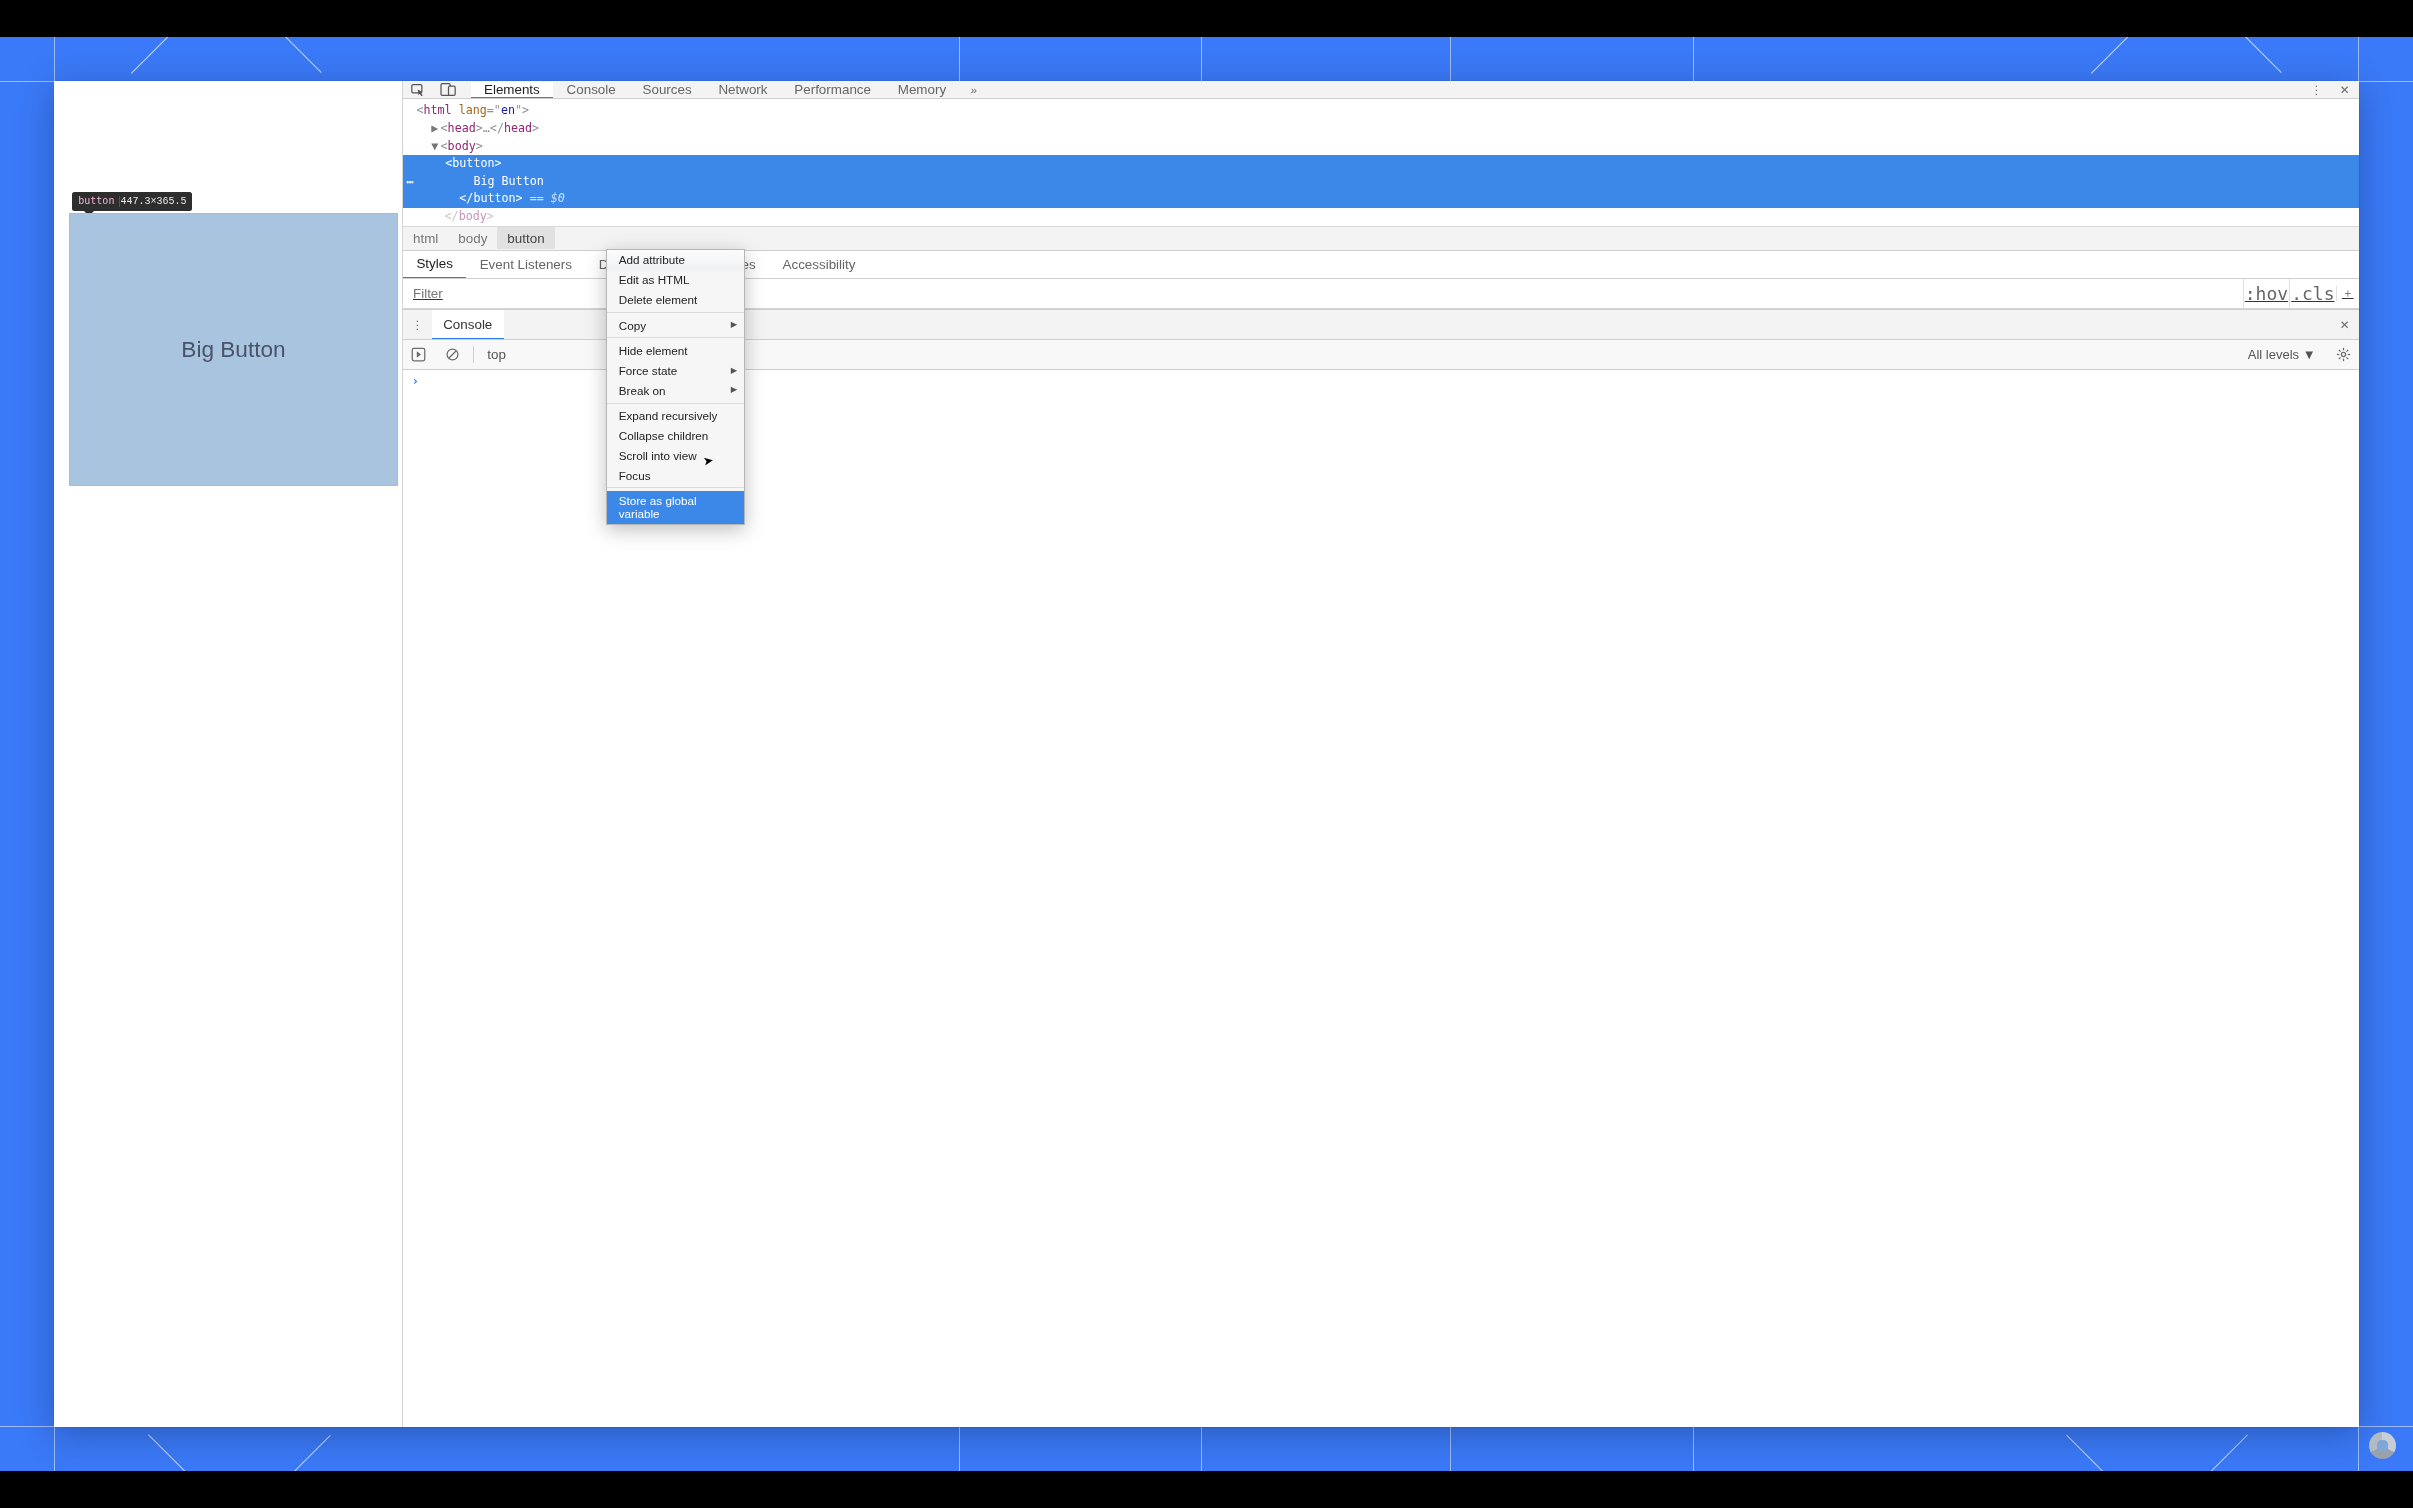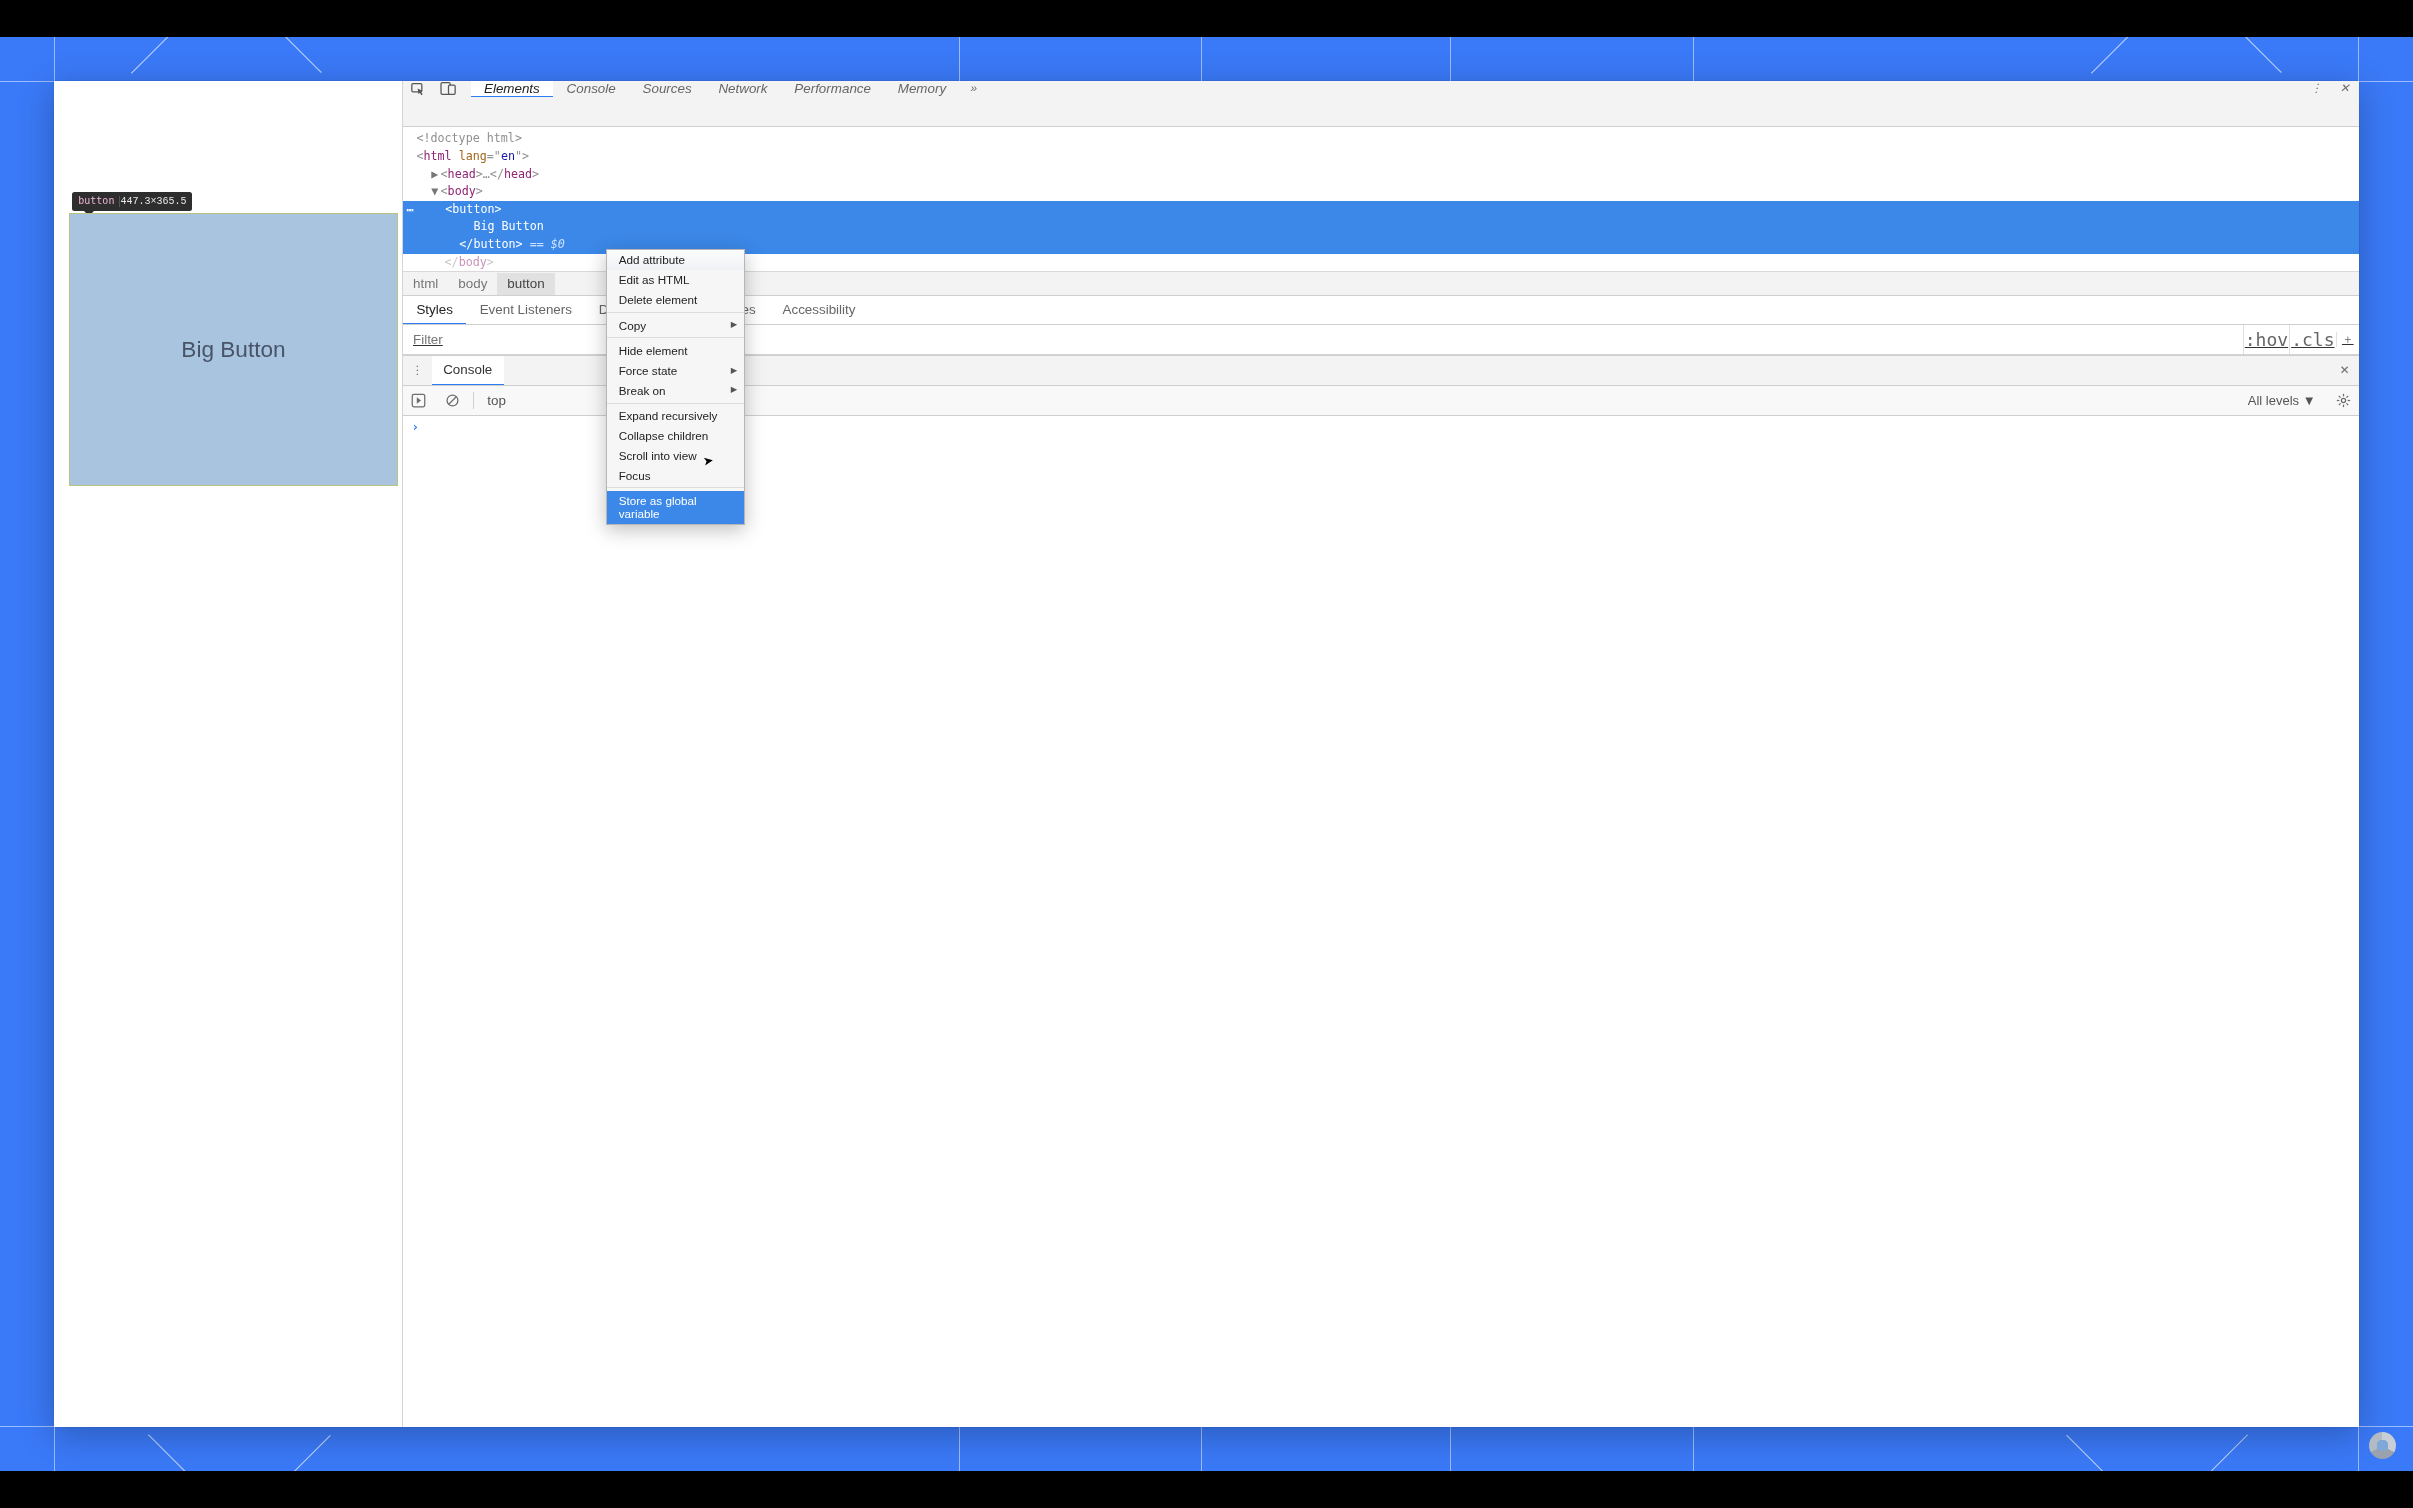--- a/index.html
+++ b/index.html
@@ -73,25 +73,24 @@
   .devtools {
     position:absolute; left:348px; right:0; top:0; bottom:0;
     background:#fff;
     border-left:0.8px solid #d5d5d5;
     display:flex; flex-direction:column;
     font-size:11.7px;
     color:#333;
   }
 
   .dt-tabs {
-    height:46px;
-    display:flex; align-items:flex-start;
+    height:18px;
+    display:flex; align-items:center;
     border-bottom:0.8px solid #cfcfcf;
     background:#f3f3f3;
-    font-style:italic;
   }
   .dt-tabs .ico-btn {
     width:30px; display:flex; align-items:center; justify-content:center;
     color:#565656; cursor:pointer;
   }
   .dt-tabs .sep { width:0.8px; margin:5px 3.4px; background:#cfcfcf; }
   .dt-tabs .tab {
     padding:0 13.4px; display:flex; align-items:center;
     color:#666; cursor:pointer; font-size:13.4px;
   }
@@ -319,21 +318,20 @@
         <div class="tab">
             <span>Memory</span>
           </div>
         <div class="right-btn">»</div>
         <div class="spacer"></div>
         <div class="right-btn">⋮</div>
         <div class="right-btn">✕</div>
       </div>
 
       <div class="dom">
-        <div class="row"><span class="t-doctype">&lt;!doctype html&gt;</span></div>
         <div class="row"><span class="t-angle">&lt;</span><span class="t-tag">html</span> <span class="t-attr">lang</span><span class="t-angle">="</span><span class="t-val">en</span><span class="t-angle">"&gt;</span></div>
         <div class="row">  <span class="arrow">▶</span><span class="t-angle">&lt;</span><span class="t-tag">head</span><span class="t-angle">&gt;</span><span class="t-doctype">…</span><span class="t-angle">&lt;/</span><span class="t-tag">head</span><span class="t-angle">&gt;</span></div>
         <div class="row">  <span class="arrow">▼</span><span class="t-angle">&lt;</span><span class="t-tag">body</span><span class="t-angle">&gt;</span></div>
         <div class="ellip">⋯</div>
         <div class="row sel">      <span class="t-angle">&lt;</span><span class="t-tag">button</span><span class="t-angle">&gt;</span></div>
         <div class="row sel">          <span class="t-text">Big Button</span></div>
         <div class="row sel">        <span class="t-angle">&lt;/</span><span class="t-tag">button</span><span class="t-angle">&gt;</span> <span class="eqz">== $0</span></div>
         <div class="row" style="opacity:.5;">    <span class="t-angle">&lt;/</span><span class="t-tag">body</span><span class="t-angle">&gt;</span></div>
       </div>
 

